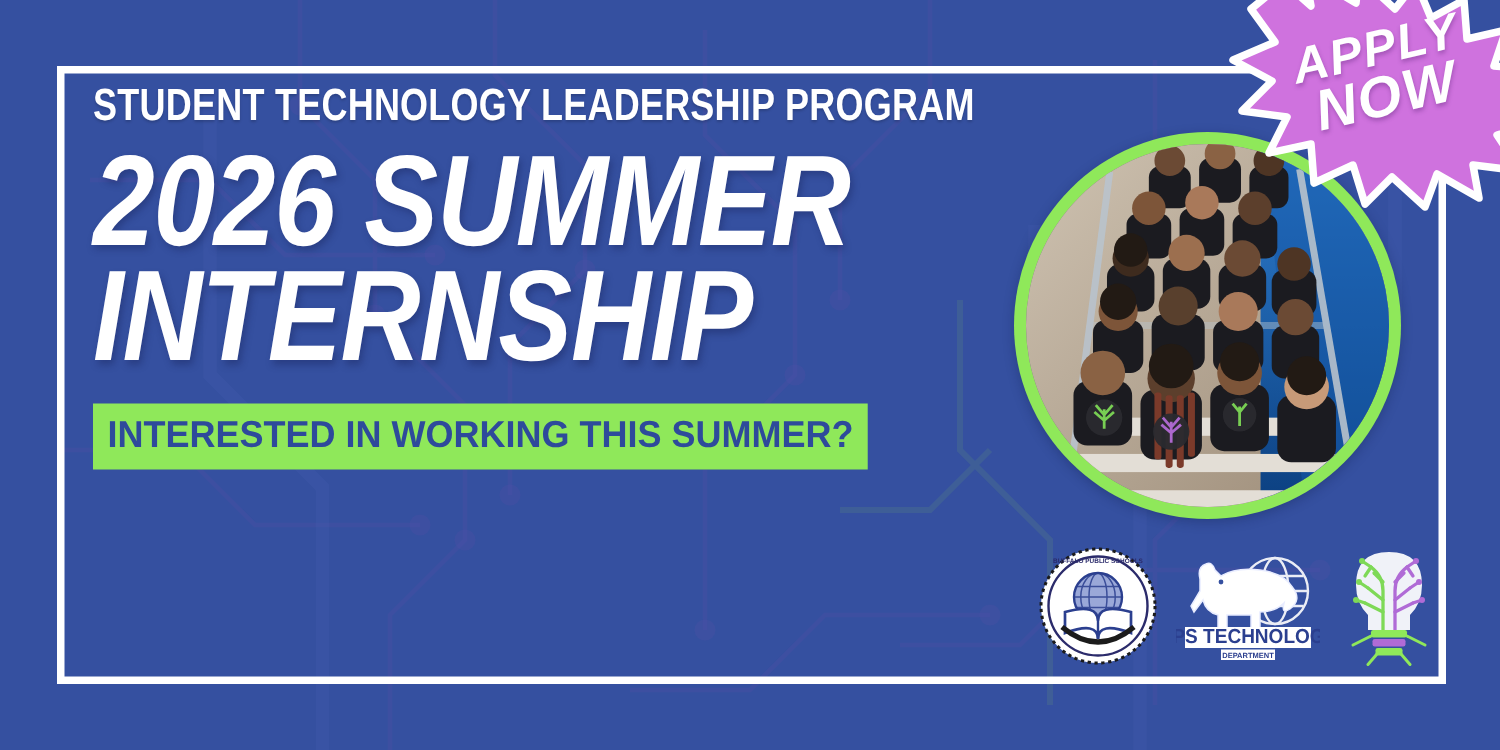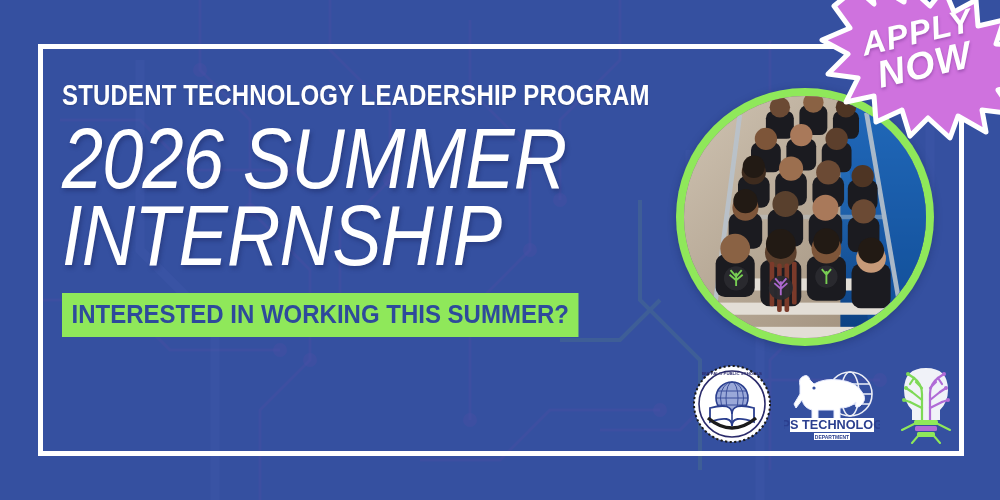--- a/index.html
+++ b/index.html
@@ -20,40 +20,40 @@
 
   
   .frame {
     position:absolute; left:38px; top:44px;
     width:926px; height:412px;
     border:5px solid #ffffff;
     pointer-events:none;
   }
 
   
-  .content { position:absolute; left:62px; top:80px; width:660px; }
+  .content { position:absolute; left:62px; top:56px; width:660px; }
 
   .eyebrow {
     color:#fff;
     font-family:"Liberation Sans", sans-serif;
     font-weight:bold;
     font-size:30px;
     letter-spacing:.2px;
     line-height:1;
     transform:scaleX(.80);
     transform-origin:left center;
     white-space:nowrap;
     text-shadow:0 1px 2px rgba(0,0,0,.18);
   }
 
   .headline {
     margin-top:10px;
     color:#fff;
     font-family:"Liberation Sans", sans-serif;
-    font-weight:normal;
+    font-weight:bold;
     font-style:italic;
     font-size:86px;
     line-height:.90;
     letter-spacing:-1px;
     white-space:nowrap;
     text-shadow:2px 3px 5px rgba(20,30,80,.35);
   }
   .headline .l1 { display:block; transform:scaleX(.86); transform-origin:left center; }
   .headline .l2 { display:block; transform:scaleX(.86); transform-origin:left center; }
 

